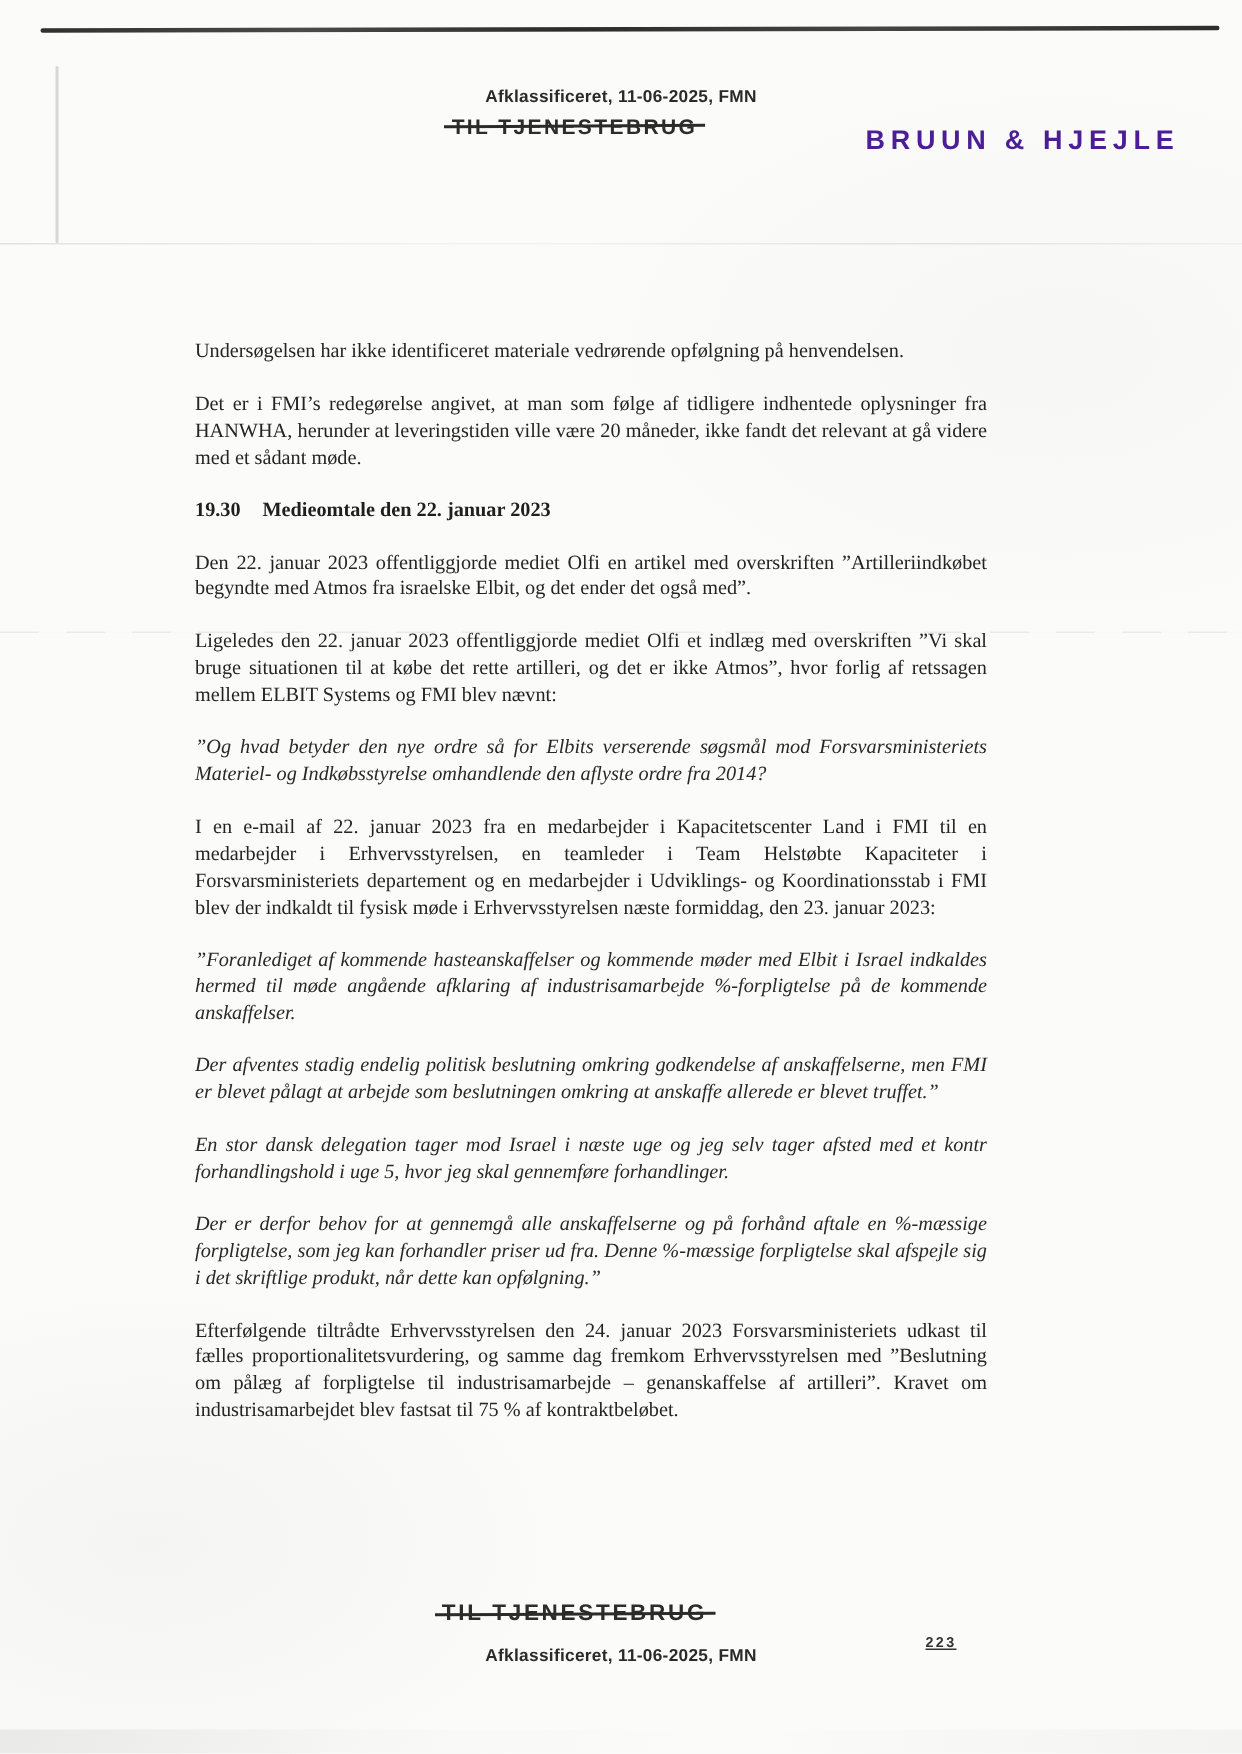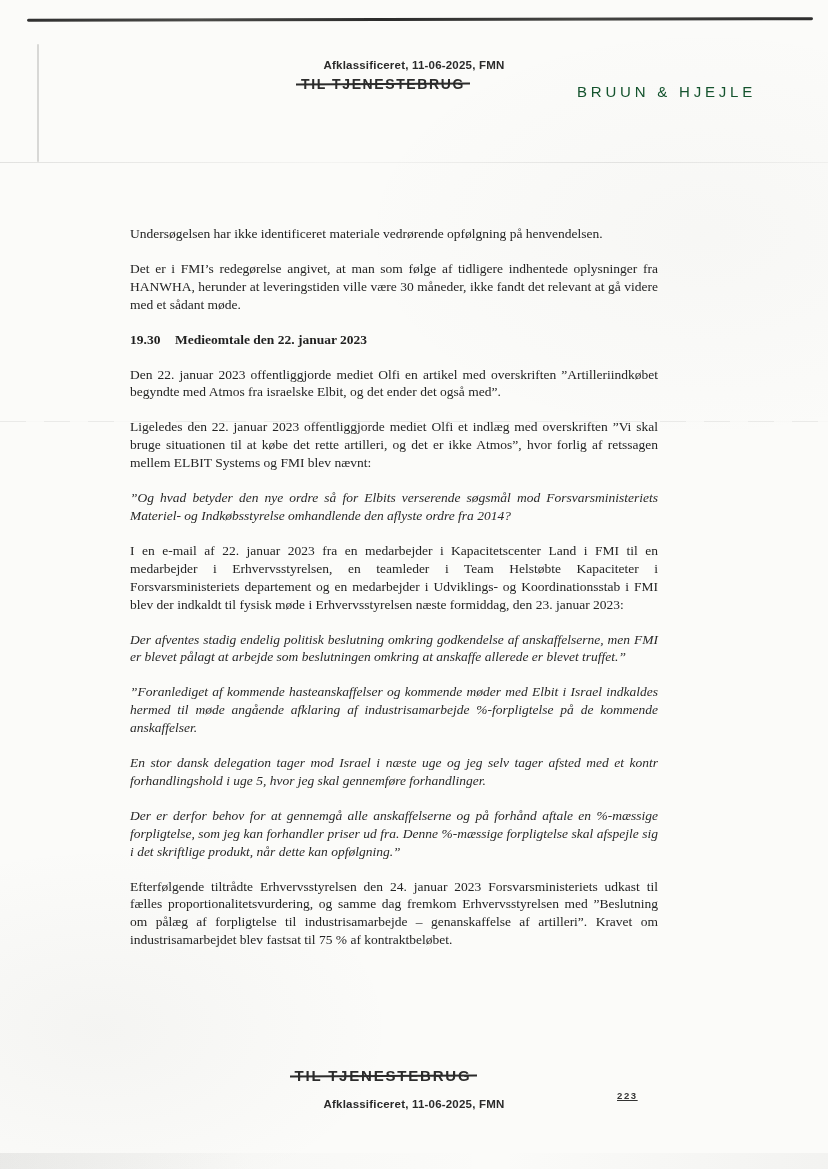--- a/index.html
+++ b/index.html
@@ -57,21 +57,21 @@
     letter-spacing: 1.6px;
   }
   .struck { position: relative; display: inline-block; }
   .struck::after {
     content: ""; position: absolute; left: -5px; right: -5px; top: 50%;
     height: 2.2px; background: #2b2b2b; transform: translateY(-1px) rotate(-0.35deg);
   }
   .hdr-logo {
     position: absolute; top: 83px; left: 577px;
     font-family: "Liberation Sans", sans-serif;
-    font-size: 15px; font-weight: 400; color: #14532d;
+    font-size: 18px; font-weight: 700; color: #4c1d95;
     letter-spacing: 3.8px; white-space: nowrap;
   }
 
   
   .doc {
     position: absolute; top: 181px; left: 130px; width: 528px; margin-top: 44px;
   }
   .blk {
     margin: 0 0 17px 0;
     font-size: 13.5px; line-height: 17.9px;
@@ -115,28 +115,28 @@
 <div class="scan-bottom-smudge"></div>
 
 <div class="hdr-declass">Afklassificeret, 11-06-2025, FMN</div>
 <div class="hdr-marking">
   <span class="struck">TIL TJENESTEBRUG</span>
 </div>
 <div class="hdr-logo">BRUUN &amp; HJEJLE</div>
 
 <div class="doc" id="doc-blocks">
     <div class="blk para">Undersøgelsen har ikke identificeret materiale vedrørende opfølgning på henvendelsen.</div>
-    <div class="blk para">Det er i FMI’s redegørelse angivet, at man som følge af tidligere indhentede oplysninger fra HANWHA, herunder at leveringstiden ville være 30 måneder, ikke fandt det relevant at gå videre med et sådant møde.</div>
+    <div class="blk para">Det er i FMI’s redegørelse angivet, at man som følge af tidligere indhentede oplysninger fra HANWHA, herunder at leveringstiden ville være 20 måneder, ikke fandt det relevant at gå videre med et sådant møde.</div>
     <div class="blk heading"><span class="hnum">19.30</span><span>Medieomtale den 22. januar 2023</span></div>
     <div class="blk para">Den 22. januar 2023 offentliggjorde mediet Olfi en artikel med overskriften ”Artilleriindkøbet begyndte med Atmos fra israelske Elbit, og det ender det også med”.</div>
     <div class="blk para">Ligeledes den 22. januar 2023 offentliggjorde mediet Olfi et indlæg med overskriften ”Vi skal bruge situationen til at købe det rette artilleri, og det er ikke Atmos”, hvor forlig af retssagen mellem ELBIT Systems og FMI blev nævnt:</div>
     <div class="blk quote">”Og hvad betyder den nye ordre så for Elbits verserende søgsmål mod Forsvarsministeriets Materiel- og Indkøbsstyrelse omhandlende den aflyste ordre fra 2014?</div>
     <div class="blk para">I en e-mail af 22. januar 2023 fra en medarbejder i Kapacitetscenter Land i FMI til en medarbejder i Erhvervsstyrelsen, en teamleder i Team Helstøbte Kapaciteter i Forsvarsministeriets departement og en medarbejder i Udviklings- og Koordinationsstab i FMI blev der indkaldt til fysisk møde i Erhvervsstyrelsen næste formiddag, den 23. januar 2023:</div>
+    <div class="blk quote">”Foranlediget af kommende hasteanskaffelser og kommende møder med Elbit i Israel indkaldes hermed til møde angående afklaring af industrisamarbejde %-forpligtelse på de kommende anskaffelser.</div>
     <div class="blk quote">Der afventes stadig endelig politisk beslutning omkring godkendelse af anskaffelserne, men FMI er blevet pålagt at arbejde som beslutningen omkring at anskaffe allerede er blevet truffet.”</div>
-    <div class="blk quote">”Foranlediget af kommende hasteanskaffelser og kommende møder med Elbit i Israel indkaldes hermed til møde angående afklaring af industrisamarbejde %-forpligtelse på de kommende anskaffelser.</div>
     <div class="blk quote">En stor dansk delegation tager mod Israel i næste uge og jeg selv tager afsted med et kontr forhandlingshold i uge 5, hvor jeg skal gennemføre forhandlinger.</div>
     <div class="blk quote">Der er derfor behov for at gennemgå alle anskaffelserne og på forhånd aftale en %-mæssige forpligtelse, som jeg kan forhandler priser ud fra. Denne %-mæssige forpligtelse skal afspejle sig i det skriftlige produkt, når dette kan opfølgning.”</div>
     <div class="blk para">Efterfølgende tiltrådte Erhvervsstyrelsen den 24. januar 2023 Forsvarsministeriets udkast til fælles proportionalitetsvurdering, og samme dag fremkom Erhvervsstyrelsen med ”Beslutning om pålæg af forpligtelse til industrisamarbejde – genanskaffelse af artilleri”. Kravet om industrisamarbejdet blev fastsat til 75 % af kontraktbeløbet.</div>
   </div>
 
 <div class="ftr-marking">
   <span class="struck">TIL TJENESTEBRUG</span>
 </div>
 <div class="ftr-pagenum">223</div>
 <div class="ftr-declass">Afklassificeret, 11-06-2025, FMN</div>

